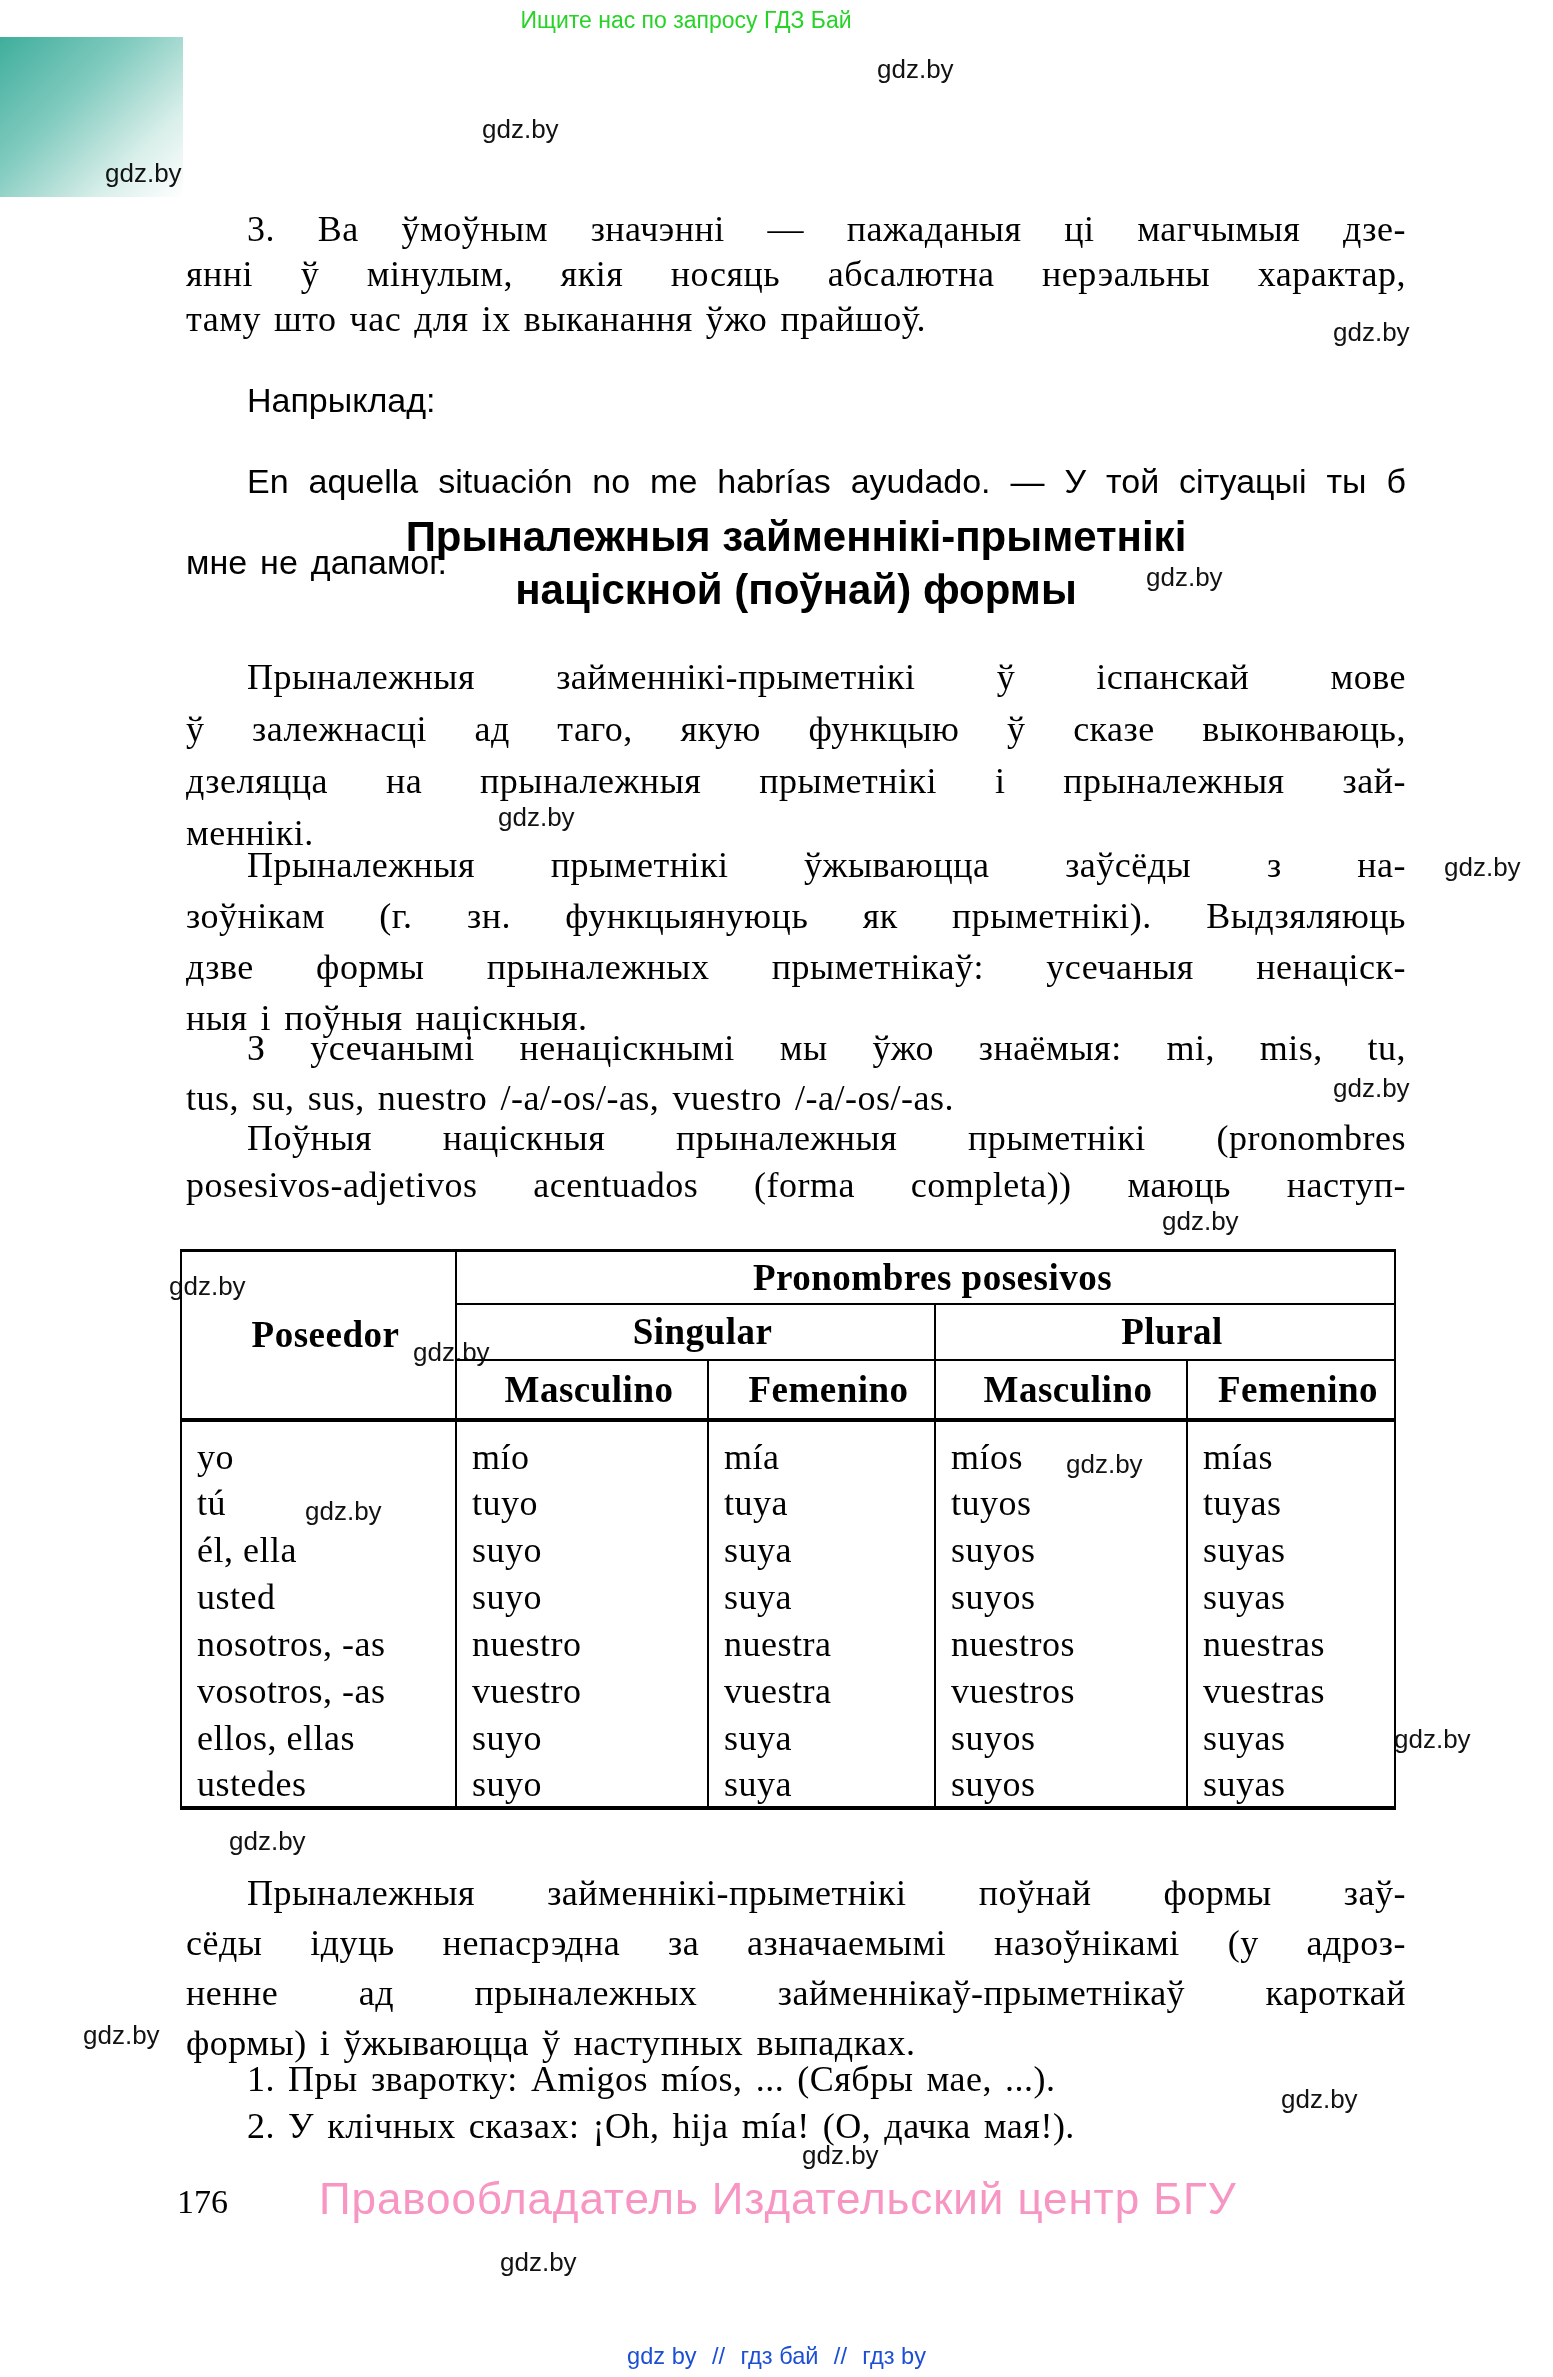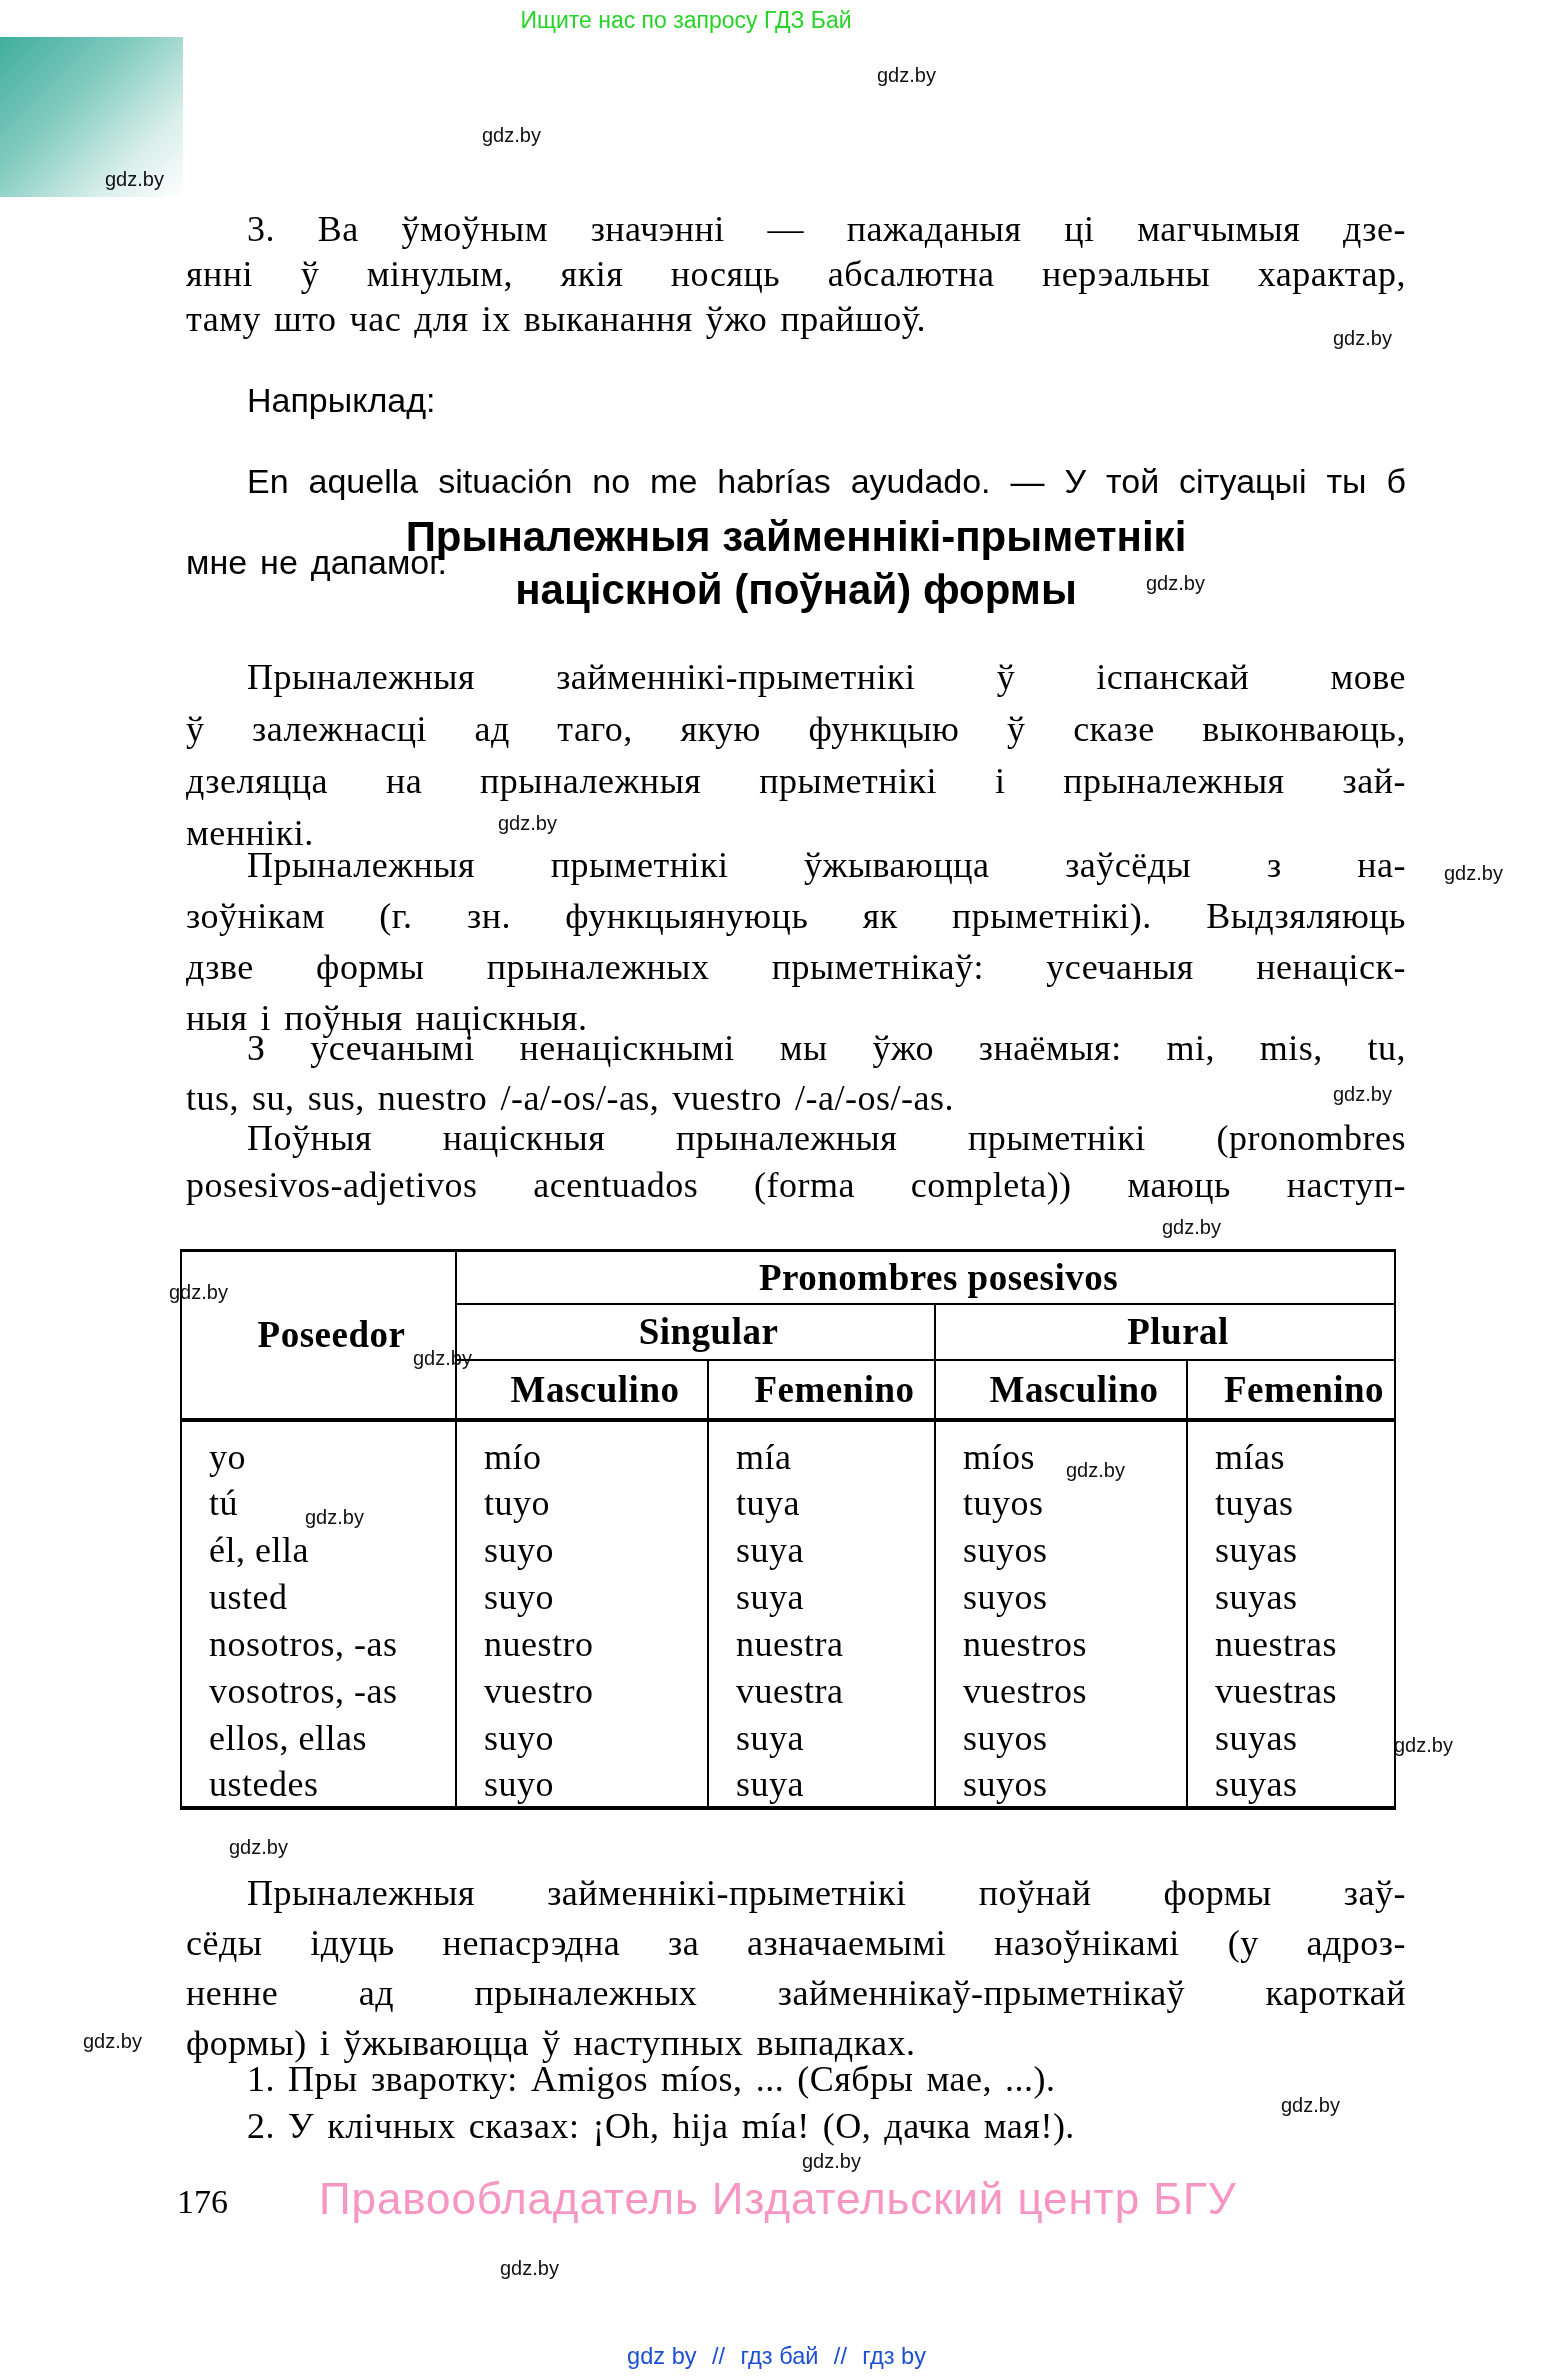--- a/index.html
+++ b/index.html
@@ -10,21 +10,21 @@
   
   .corner{position:absolute;left:0;top:37px;width:183px;height:160px;
           background:linear-gradient(135deg,#3fae9c 0%,#7fcabe 38%,#d9efea 75%,#ffffff 100%);}
 
   
   .banner{position:absolute;top:7.3px;left:0;width:1372px;text-align:center;
           font-family:"Liberation Sans","DejaVu Sans",sans-serif;font-size:23px;color:#26d326;}
 
   
   .wm{position:absolute;font-family:"Liberation Sans","DejaVu Sans",sans-serif;
-      font-size:20px;color:#121212;white-space:nowrap;margin-top:10px;}
+      font-size:26px;color:#121212;white-space:nowrap;}
 
   
   .block{position:absolute;left:186px;width:1220px;}
   .serif{font-size:36px;letter-spacing:0.5px;word-spacing:3.6px;}
   .line{white-space:nowrap;}
   .jline{text-align:justify;text-align-last:justify;white-space:normal;}
   .ind{text-indent:61px;}
   #p1{top:207px;line-height:45px;}
   #heading{top:510px;line-height:53px;text-align:center;
            font-family:"Liberation Sans","DejaVu Sans",sans-serif;font-size:42px;font-weight:bold;}
@@ -38,21 +38,21 @@
 
   
   table.tbl{position:absolute;left:180px;top:1249px;width:1213px;border-collapse:collapse;
             table-layout:fixed;border:2.7px solid #000;border-top-width:3.6px;border-bottom-width:4.5px;}
   .tbl td{border-left:2.7px solid #000;border-right:2.7px solid #000;
           font-size:36px;letter-spacing:0.5px;overflow:hidden;}
   .tbl .hd{font-weight:bold;text-align:center;font-size:37px;border-bottom:2.7px solid #000;}
   .tbl .hd3{border-bottom:4.5px solid #000;}
   .tbl .owner-cell{font-weight:bold;text-align:center;font-size:37px;
                    vertical-align:middle;border-bottom:4.5px solid #000;}
-  .tbl tbody td{border-top:0;border-bottom:0;padding-left:27px;vertical-align:middle;}
+  .tbl tbody td{border-top:0;border-bottom:0;padding-left:15px;vertical-align:middle;}
   .tbl tbody td.c1{}
   .tbl tbody tr{height:47px;}
   .tbl tbody tr.first td{padding-top:14.5px;}
   .tbl tr.h1{height:53px;} .tbl tr.h2{height:56px;} .tbl tr.h3{height:60px;}
 
   
   .pagenum{position:absolute;left:177px;top:2183px;font-size:34px;}
   .copyright{position:absolute;left:319px;top:2174px;
              font-family:"Liberation Sans","DejaVu Sans",sans-serif;
              font-size:44px;letter-spacing:0.9px;color:#f795c3;white-space:nowrap;}

